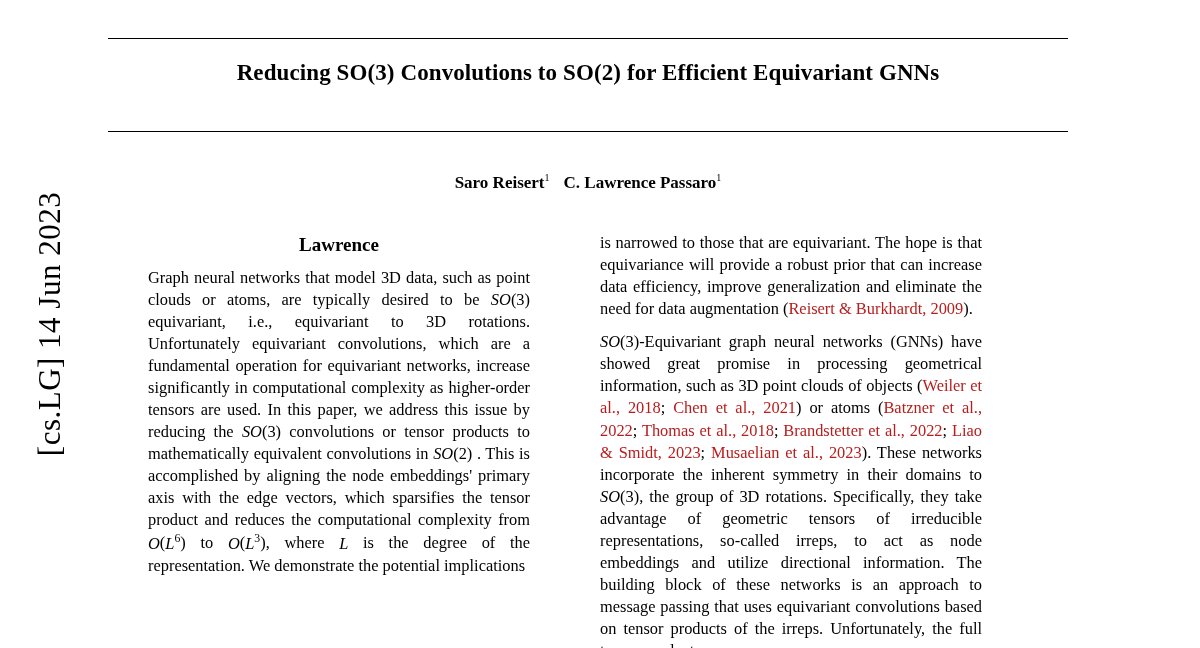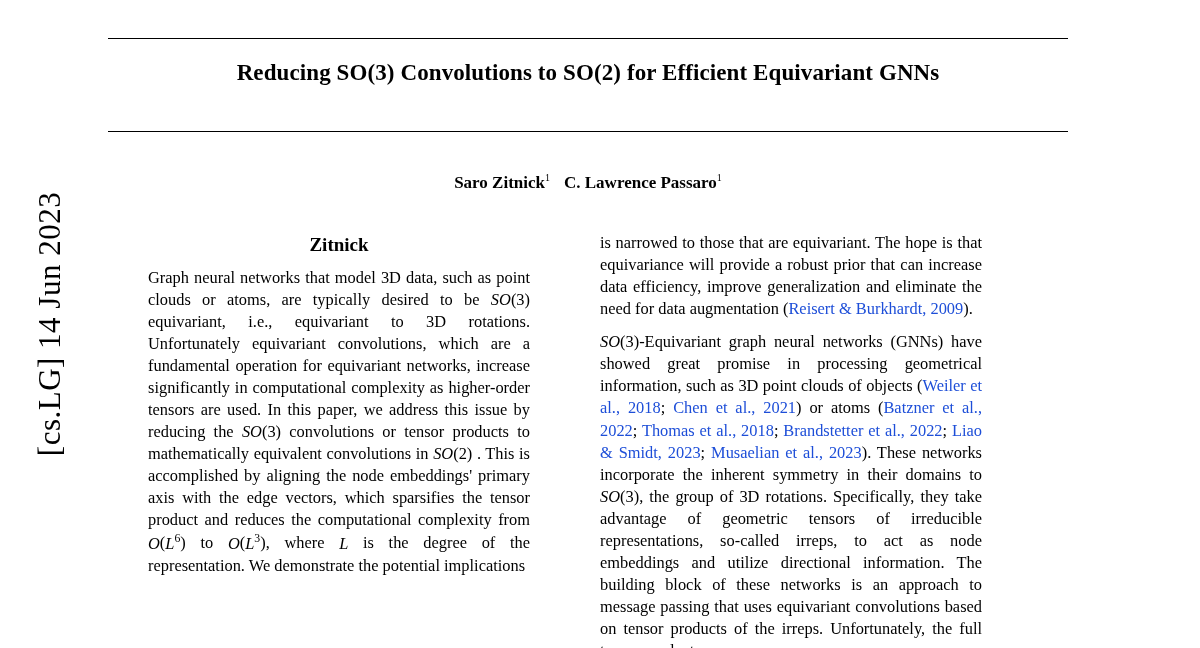--- a/index.html
+++ b/index.html
@@ -105,43 +105,43 @@
   .para { margin: 0 0 11px 0; }
   .para.tight { margin-bottom: 0; }
 
   .mathit {
     font-family: "Liberation Serif", serif;
     font-style: italic;
     margin-top: 28px;
   }
   sup.exp { font-size: 0.72em; vertical-align: super; font-style: normal; }
 
-  .cite { color: #1d4ed8; }
+  .cite { color: #b91c1c; }
 </style>
 </head>
 <body>
 
 <div class="arxiv-stamp">
   <div class="vtext">[cs.LG]  14 Jun 2023</div>
 </div>
 
 <div class="page">
 
   <div class="rule rule-top"></div>
 
   <div class="title">Reducing SO(3) Convolutions to SO(2) for Efficient Equivariant GNNs</div>
 
   <div class="rule rule-bottom"></div>
 
   <div class="authors">
-    <span>Saro Zitnick</span><sup>1</sup><span class="author-gap"></span><span>C. Lawrence Passaro</span><sup>1</sup>
+    <span>Saro Reisert</span><sup>1</sup><span class="author-gap"></span><span>C. Lawrence Passaro</span><sup>1</sup>
   </div>
 
   <div class="col col-left">
-    <div class="abstract-head">Zitnick</div>
+    <div class="abstract-head">Lawrence</div>
     <div class="para tight">
       Graph neural networks that model 3D data, such as point clouds or atoms, are typically desired to be <span class="mathit">SO</span>(3) equivariant, i.e., equivariant to 3D rotations. Unfortunately equivariant convolutions, which are a fundamental operation for equivariant networks, increase significantly in computational complexity as higher-order tensors are used. In this paper, we address this issue by reducing the <span class="mathit">SO</span>(3) convolutions or tensor products to mathematically equivalent convolutions in <span class="mathit">SO</span>(2) . This is accomplished by aligning the node embeddings' primary axis with the edge vectors, which sparsifies the tensor product and reduces the computational complexity from <span class="mathit">O</span>(<span class="mathit">L</span><sup class="exp">6</sup>) to <span class="mathit">O</span>(<span class="mathit">L</span><sup class="exp">3</sup>), where <span class="mathit">L</span> is the degree of the representation. We demonstrate the potential implications
     </div>
   </div>
 
   <div class="col col-right">
     <div class="para">
       is narrowed to those that are equivariant. The hope is that equivariance will provide a robust prior that can increase data efficiency, improve generalization and eliminate the need for data augmentation (<span class="cite">Reisert &amp; Burkhardt, 2009</span>).
     </div>
     <div class="para tight">

